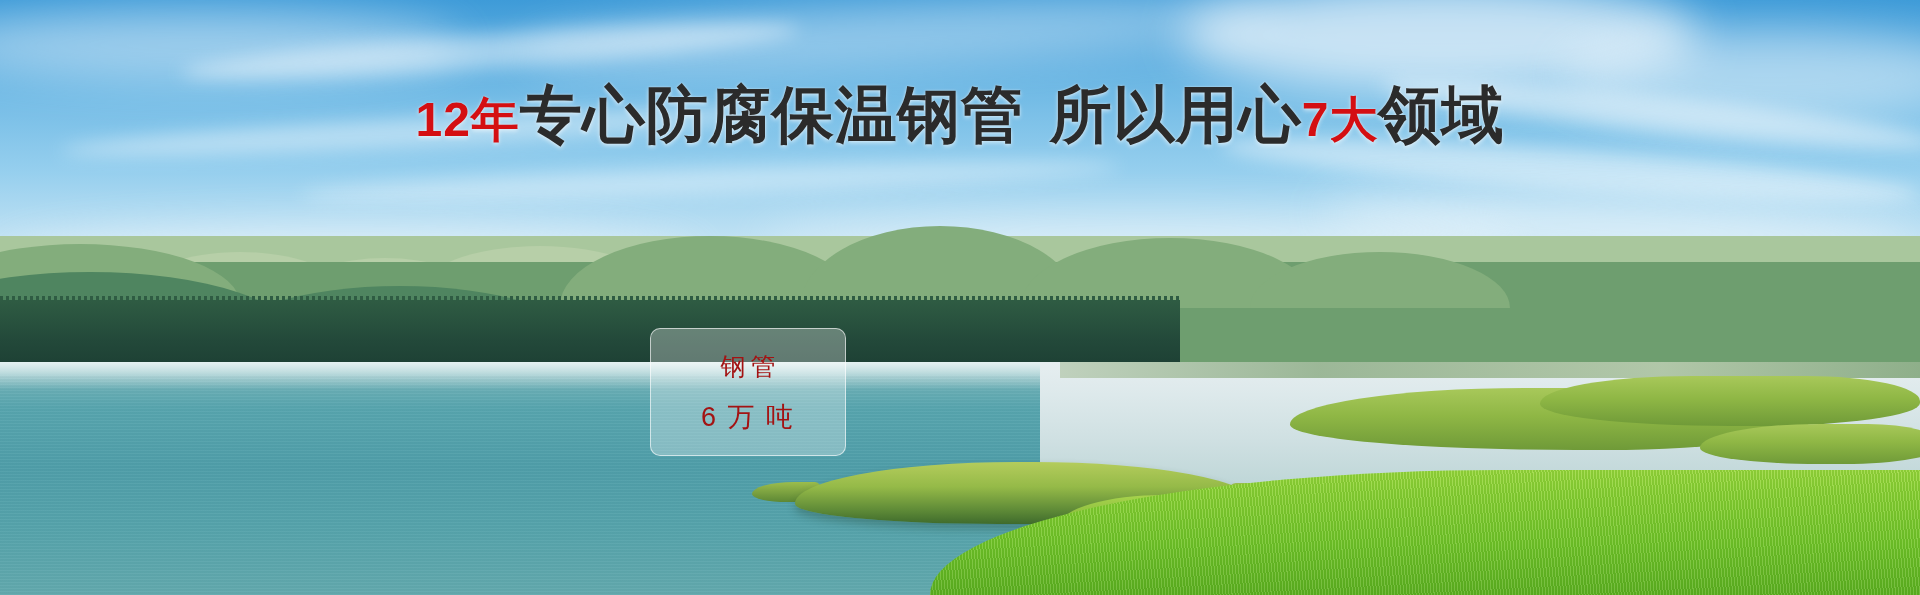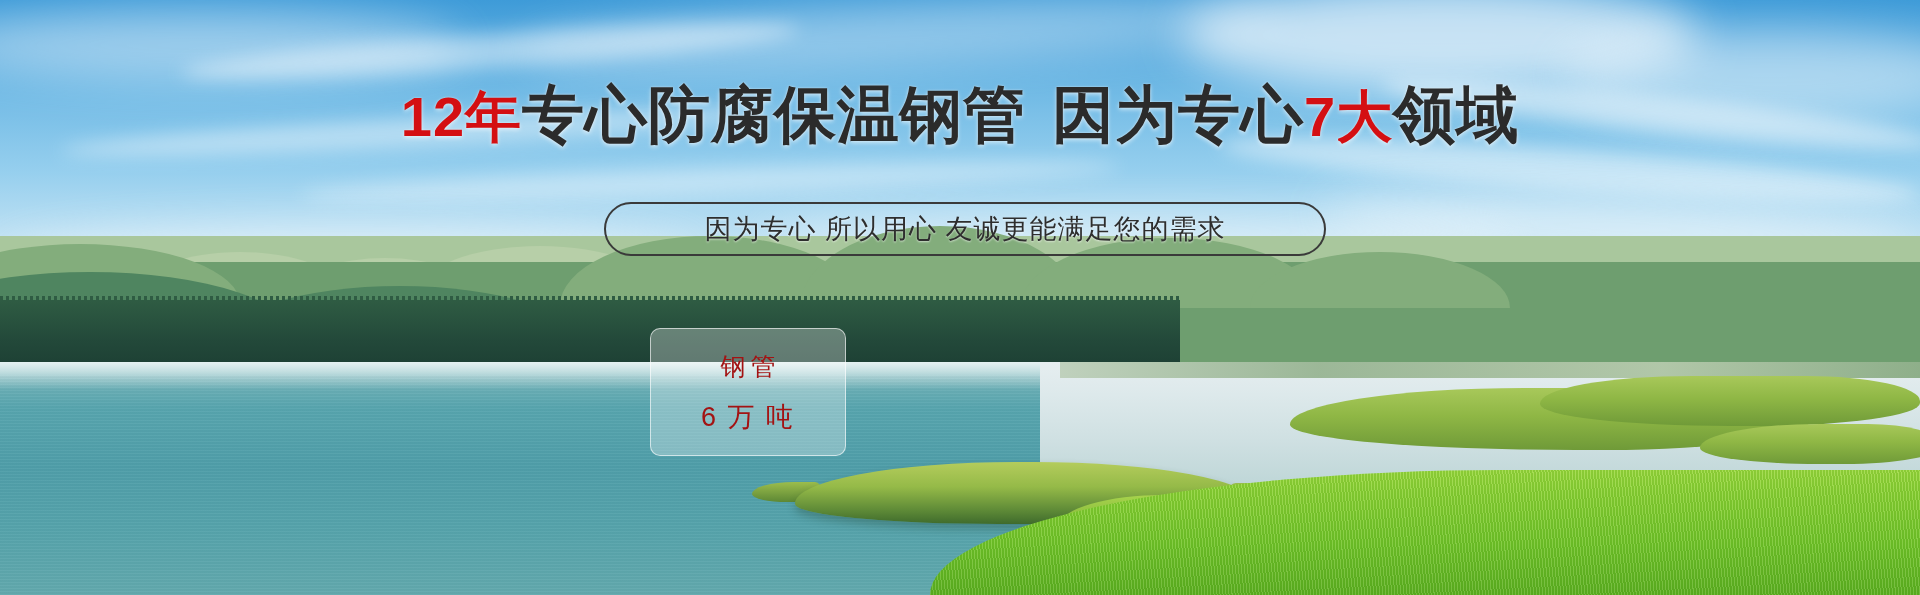--- a/index.html
+++ b/index.html
@@ -200,21 +200,21 @@
     letter-spacing: 1px;
     white-space: nowrap;
     text-shadow:
       0 2px 4px rgba(255,255,255,0.55),
       0 0 2px rgba(255,255,255,0.5);
   }
   .headline .hl-red {
     color: #d40f12;
   }
   .headline .hl-num {
-    font-size: 56px;
+    font-size: 48px;
     font-weight: 700;
   }
   .headline .hl-gap {
     display: inline-block;
     width: 26px;
   }
 
   
   .subtitle-pill {
     position: absolute;
@@ -325,26 +325,23 @@
 
   <div class="island-tip-l"></div>
   <div class="island"></div>
   <div class="island-tip-r"></div>
 
   <div class="grass-left"></div>
   <div class="grass-fg"></div>
   <div class="grass-blades"></div>
 
   <div class="headline">
-    <span class="hl-red hl-num">12年</span><span>专心防腐保温钢管</span><span class="hl-gap"></span><span>因为专心</span><span class="hl-red hl-num">7大</span><span>领域</span>
+    <span class="hl-red hl-num">12年</span><span>专心防腐保温钢管</span><span class="hl-gap"></span><span>所以用心</span><span class="hl-red hl-num">7大</span><span>领域</span>
   </div>
 
-  <div class="subtitle-pill">
-    <span class="subtitle-text">因为专心 所以用心  友诚更能满足您的需求</span>
-  </div>
 
   <div class="cards">
 
     <div class="card">
       <div class="card-label">钢管</div>
       <div class="card-value">
         <span>6 万 吨</span>
       </div>
     </div>
 

